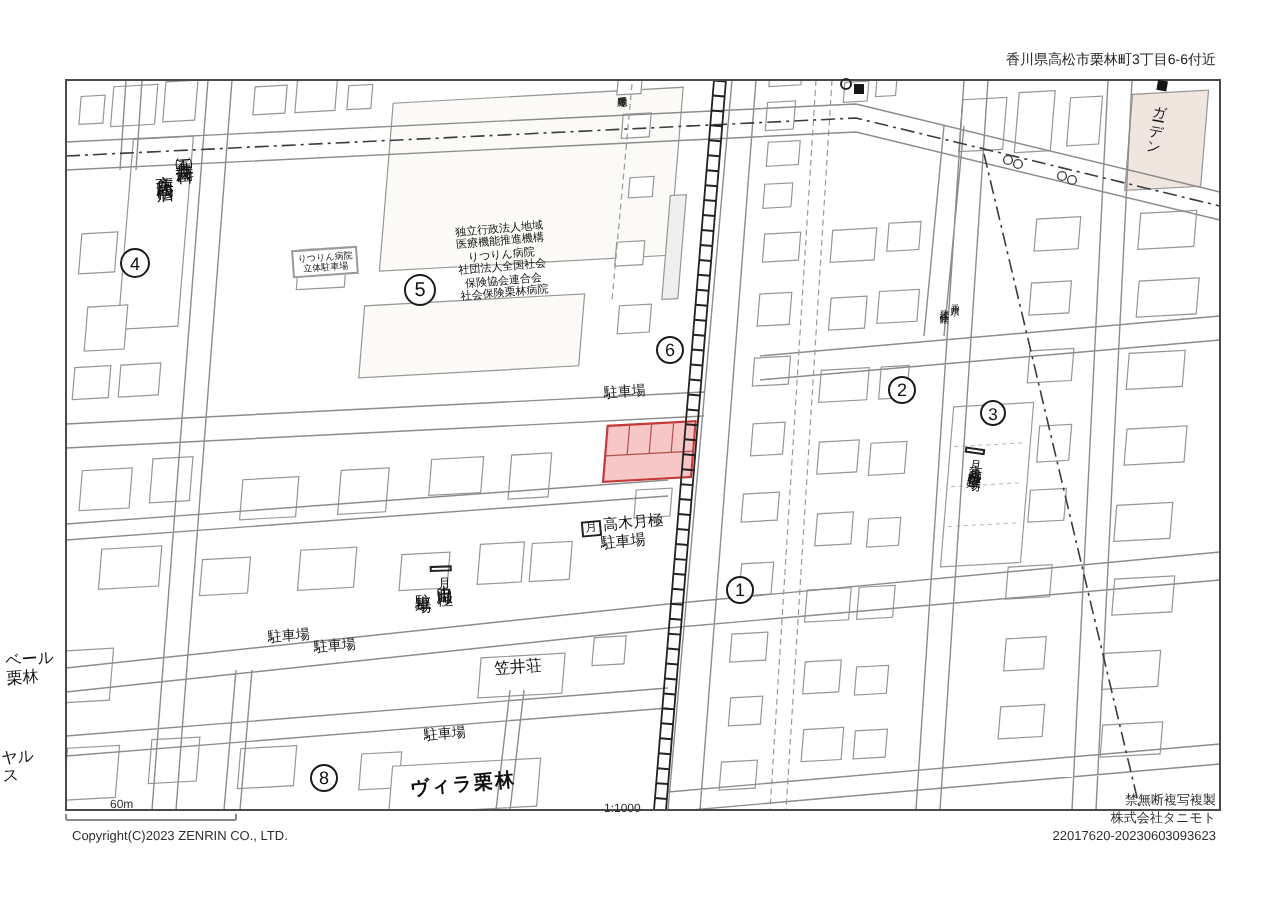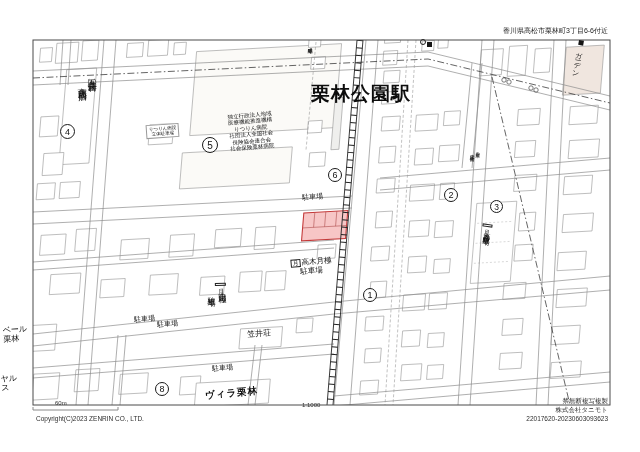--- a/index.html
+++ b/index.html
@@ -170,21 +170,20 @@
         <path d="M357 40 L327 405 M363 40 L333 405" stroke="#222" stroke-width="0.9" fill="none"></path>
       </g>
     </g>
 
     <rect x="33" y="40" width="577" height="365" fill="none" stroke="#4a4a4a" stroke-width="1"></rect>
     <path d="M33 410 L118 410 M33 407 L33 410 M118 407 L118 410" stroke="#8a8a8a" stroke-width="1" fill="none"></path>
   </svg>
 
   <div class="lbl" style="right:32px;left:auto;position:absolute;top:27px;font-size:7px;color:#222;">香川県高松市栗林町3丁目6-6付近</div>
 
-  <div class="lbl" style="left:311px;top:83px;font-size:19px;font-weight:bold;letter-spacing:1px;color:#0d0d0d;">栗林公園駅</div>
 
   <div class="lbl vtext" style="left:306px;top:45px;font-size:5px;letter-spacing:0;transform:rotate(-4deg);color:#222;">琴電琴平線</div>
 
   <div class="lbl vwrap" style="left:76px;top:72px;font-size:9px;transform:rotate(-4deg);">
     <span class="vtext">㈲玉井歯科</span>
     <span class="vtext" style="padding-top:8px;">商店高松店</span>
   </div>
 
   <div class="mk" style="left:60px;top:124px;width:15px;height:15px;">4</div>
   <div class="mk" style="left:202px;top:137px;width:16px;height:16px;font-size:10px;">5</div>

